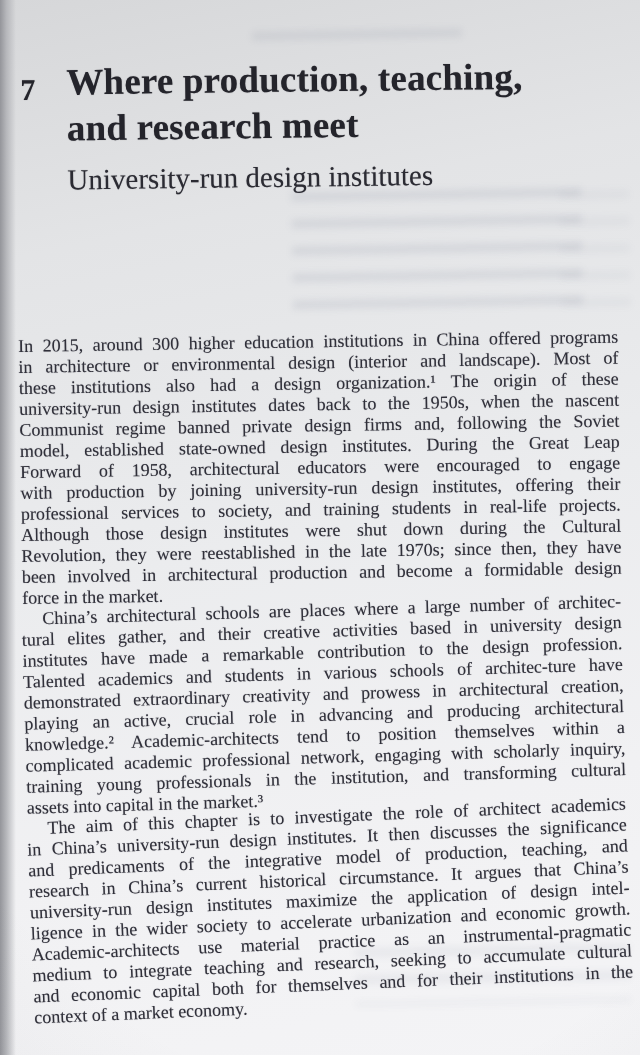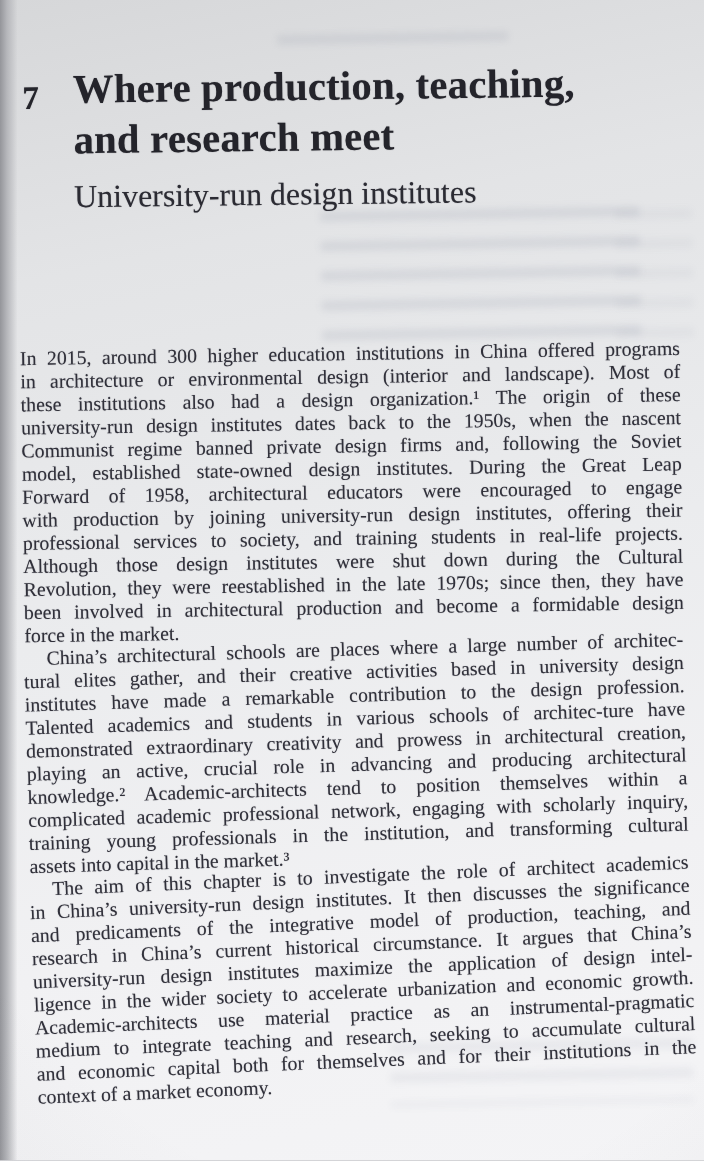--- a/index.html
+++ b/index.html
@@ -51,21 +51,21 @@
   .chapter-title{
     margin:0;font-size:37px;line-height:46px;font-weight:700;letter-spacing:.2px;
     text-shadow:0 0 1px rgba(36,36,43,.45);
   }
   .chapter-subtitle{
     margin:10px 0 0 46px;font-size:29px;line-height:36px;font-weight:400;
     color:#2b2b33;text-shadow:0 0 1px rgba(43,43,51,.4);
   }
 
   .body-text{
-    position:absolute;left:18px;top:316px;width:600px;z-index:5;
+    position:absolute;left:18px;top:336px;width:600px;z-index:5;
     font-size:18px;line-height:21px;color:#30303a;
     text-shadow:0 0 1px rgba(48,48,58,.40);
   }
   .para{transform-origin:0 0;}
   .para.p1{transform:rotate(-0.9deg);}
   .para.p2{transform:rotate(-1.7deg) translateX(3px);}
   .para.p3{transform:rotate(-2.4deg) translateX(8px);}
   .line{
     width:100%;white-space:nowrap;
     text-align:justify;text-align-last:justify;

